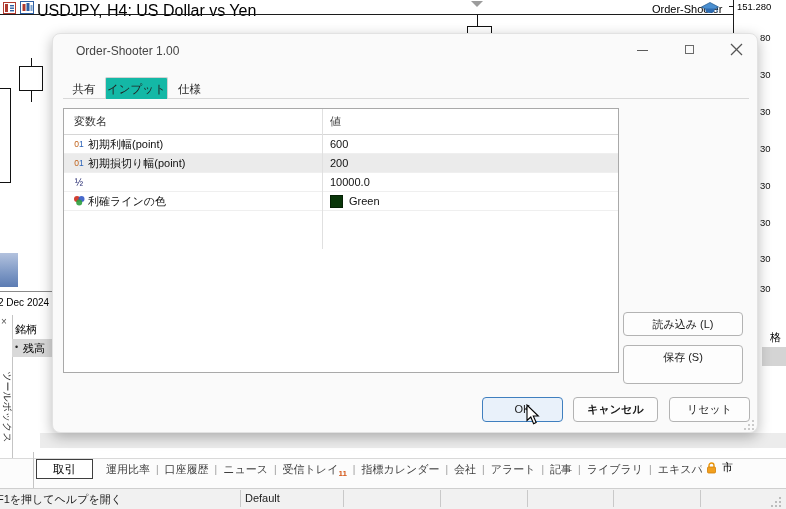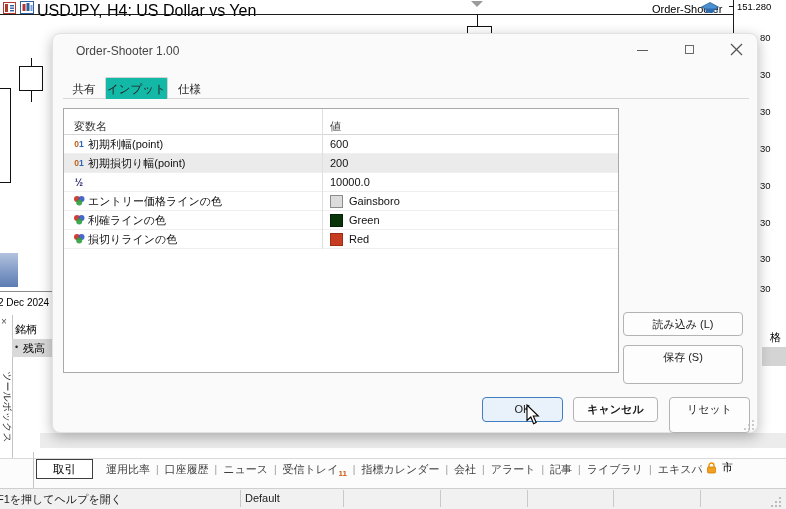--- a/index.html
+++ b/index.html
@@ -35,39 +35,39 @@
   .dialog { left:52px; top:33px; width:706px; height:400px; background:#fafafa; border:1px solid #e2e2e2; border-radius:8px; box-shadow:0 4px 14px rgba(0,0,0,0.28); }
   .dlg-title { left:23px; top:10px; font-size:12px; color:#454545; }
   .ctl-min { left:584px; top:16px; width:11px; height:1px; background:#5a5a5a; }
   .ctl-max { left:632px; top:11px; width:9px; height:9px; border:1px solid #6a6a6a; }
   .ctl-close { left:677px; top:9px; }
   .dtab { font-size:11.5px; color:#222; text-align:center; line-height:20px; }
   .dtab-bar-line { left:10px; top:64px; width:686px; height:1px; background:#d8d8d8; }
   .dtab-active { background:#14b8a6; border:1px solid #d2d2d2; border-bottom:none; border-radius:2px 2px 0 0; line-height:22px; z-index:2; }
   .ptable { left:10px; top:74px; width:556px; height:265px; background:#fff; border:1px solid #a9a9a9; }
   .ptable-colline { left:258px; top:0; width:1px; height:140px; background:#e0e0e0; }
-  .ptable-header { height:26px; display:flex; align-items:flex-end; border-bottom:1px solid #d6d6d6; font-size:11px; color:#333; }
+  .ptable-header { height:26px; display:flex; align-items:center; border-bottom:1px solid #d6d6d6; font-size:11px; color:#333; }
   .ph-name { width:258px; padding-left:10px; }
   .ph-value { padding-left:8px; }
   .prow { height:19px; display:flex; align-items:center; font-size:11px; color:#111; border-bottom:1px solid #efefef; }
   .prow.selected { background:#ebebeb; }
   .pcell-name { width:258px; display:flex; align-items:center; }
   .pcell-value { padding-left:8px; display:flex; align-items:center; }
-  .ptype { width:18px; margin-left:6px; text-align:center; font-weight:bold; }
+  .ptype { width:18px; margin-left:6px; text-align:center; font-weight:normal; }
   .ic-int { font-size:8.5px; letter-spacing:0; }
   .ic-int .d0 { color:#bf5f16; }
   .ic-int .d1 { color:#2d64b8; }
   .ic-dbl { font-size:10px; color:#23276e; }
   .swatch { display:inline-block; width:13px; height:13px; margin-right:6px; }
   .btn { background:#fdfdfd; border:1px solid #b3b3b3; border-radius:4px; font-size:11px; color:#1a1a1a; text-align:center; }
   .btn-load { left:570px; top:278px; width:120px; height:24px; line-height:22px; }
   .btn-save { left:570px; top:311px; width:120px; height:39px; line-height:22px; }
   .btn-ok { left:429px; top:363px; width:81px; height:25px; line-height:23px; background:#e9f1fa; border:1px solid #3f7fbf; }
   .btn-cancel { left:520px; top:363px; width:85px; height:25px; line-height:23px;font-weight:bold; }
-  .btn-reset { left:616px; top:363px; width:81px; height:36px; line-height:23px; }
+  .btn-reset { left:616px; top:363px; width:81px; height:25px; line-height:23px; }
   .grip { left:690px; top:385px; }
 
   
   .band { left:40px; top:433px; width:746px; height:15px; background:#ececec; }
   .tabbar { left:0; top:458px; width:786px; height:30px; background:#fcfcfc; border-top:1px solid #d9d9d9; }
   .strip-line { left:33px; top:452px; width:1px; height:36px; background:#c4c4c4; }
   .tab-active-box { left:36px; top:459px; width:57px; height:20px; background:#fff; border:1px solid #3e3e3e; font-size:11.5px; color:#000; text-align:center; line-height:18px; }
   .tab-flex { left:102px; top:460px; width:600px; height:18px; display:flex; align-items:center; white-space:nowrap; overflow:hidden; }
   .tab-item { padding:0 4px; font-size:11px; color:#3f3f3f; }
   .tab-sep { color:#999; font-size:10px; padding:0 2px; }
@@ -190,70 +190,38 @@
 
       <div class="prow">
         <div class="pcell-name">
           <span class="ptype ic-dbl">½</span>
         </div>
         <div class="pcell-value">
             <span>10000.0</span>
           </div>
       </div>
 
-      <div class="prow">
-        <div class="pcell-name">
-          <span class="ptype">
-            <svg width="12" height="11">
-                <circle cx="4" cy="4" r="3" fill="#d23f31"></circle>
-                <circle cx="8.5" cy="4" r="3" fill="#3459c7" fill-opacity="0.9"></circle>
-                <circle cx="6.2" cy="7.5" r="3" fill="#2e9e3e" fill-opacity="0.9"></circle>
-              </svg>
-          </span>
-          <span>エントリー価格ラインの色</span>
-        </div>
-        <div class="pcell-value">
-          <span class="swatch" style="background:#dcdcdc;border:1px solid #8c8c8c"></span>
-          <span>Gainsboro</span>
-        </div>
-      </div>
 
       <div class="prow">
         <div class="pcell-name">
           <span class="ptype">
             <svg width="12" height="11">
                 <circle cx="4" cy="4" r="3" fill="#d23f31"></circle>
                 <circle cx="8.5" cy="4" r="3" fill="#3459c7" fill-opacity="0.9"></circle>
                 <circle cx="6.2" cy="7.5" r="3" fill="#2e9e3e" fill-opacity="0.9"></circle>
               </svg>
           </span>
           <span>利確ラインの色</span>
         </div>
         <div class="pcell-value">
           <span class="swatch" style="background:#093509;border:1px solid #052105"></span>
           <span>Green</span>
         </div>
       </div>
 
-      <div class="prow">
-        <div class="pcell-name">
-          <span class="ptype">
-            <svg width="12" height="11">
-                <circle cx="4" cy="4" r="3" fill="#d23f31"></circle>
-                <circle cx="8.5" cy="4" r="3" fill="#3459c7" fill-opacity="0.9"></circle>
-                <circle cx="6.2" cy="7.5" r="3" fill="#2e9e3e" fill-opacity="0.9"></circle>
-              </svg>
-          </span>
-          <span>損切りラインの色</span>
-        </div>
-        <div class="pcell-value">
-          <span class="swatch" style="background:#c63d22;border:1px solid #9e2d16"></span>
-          <span>Red</span>
-        </div>
-      </div>
     </div>
 
     <div class="abs btn btn-load">読み込み (L)</div>
     <div class="abs btn btn-save">保存 (S)</div>
 
     <div class="abs btn btn-ok">OK</div>
     <div class="abs btn btn-cancel">キャンセル</div>
     <div class="abs btn btn-reset">リセット</div>
 
     <svg class="abs grip" width="12" height="12">

